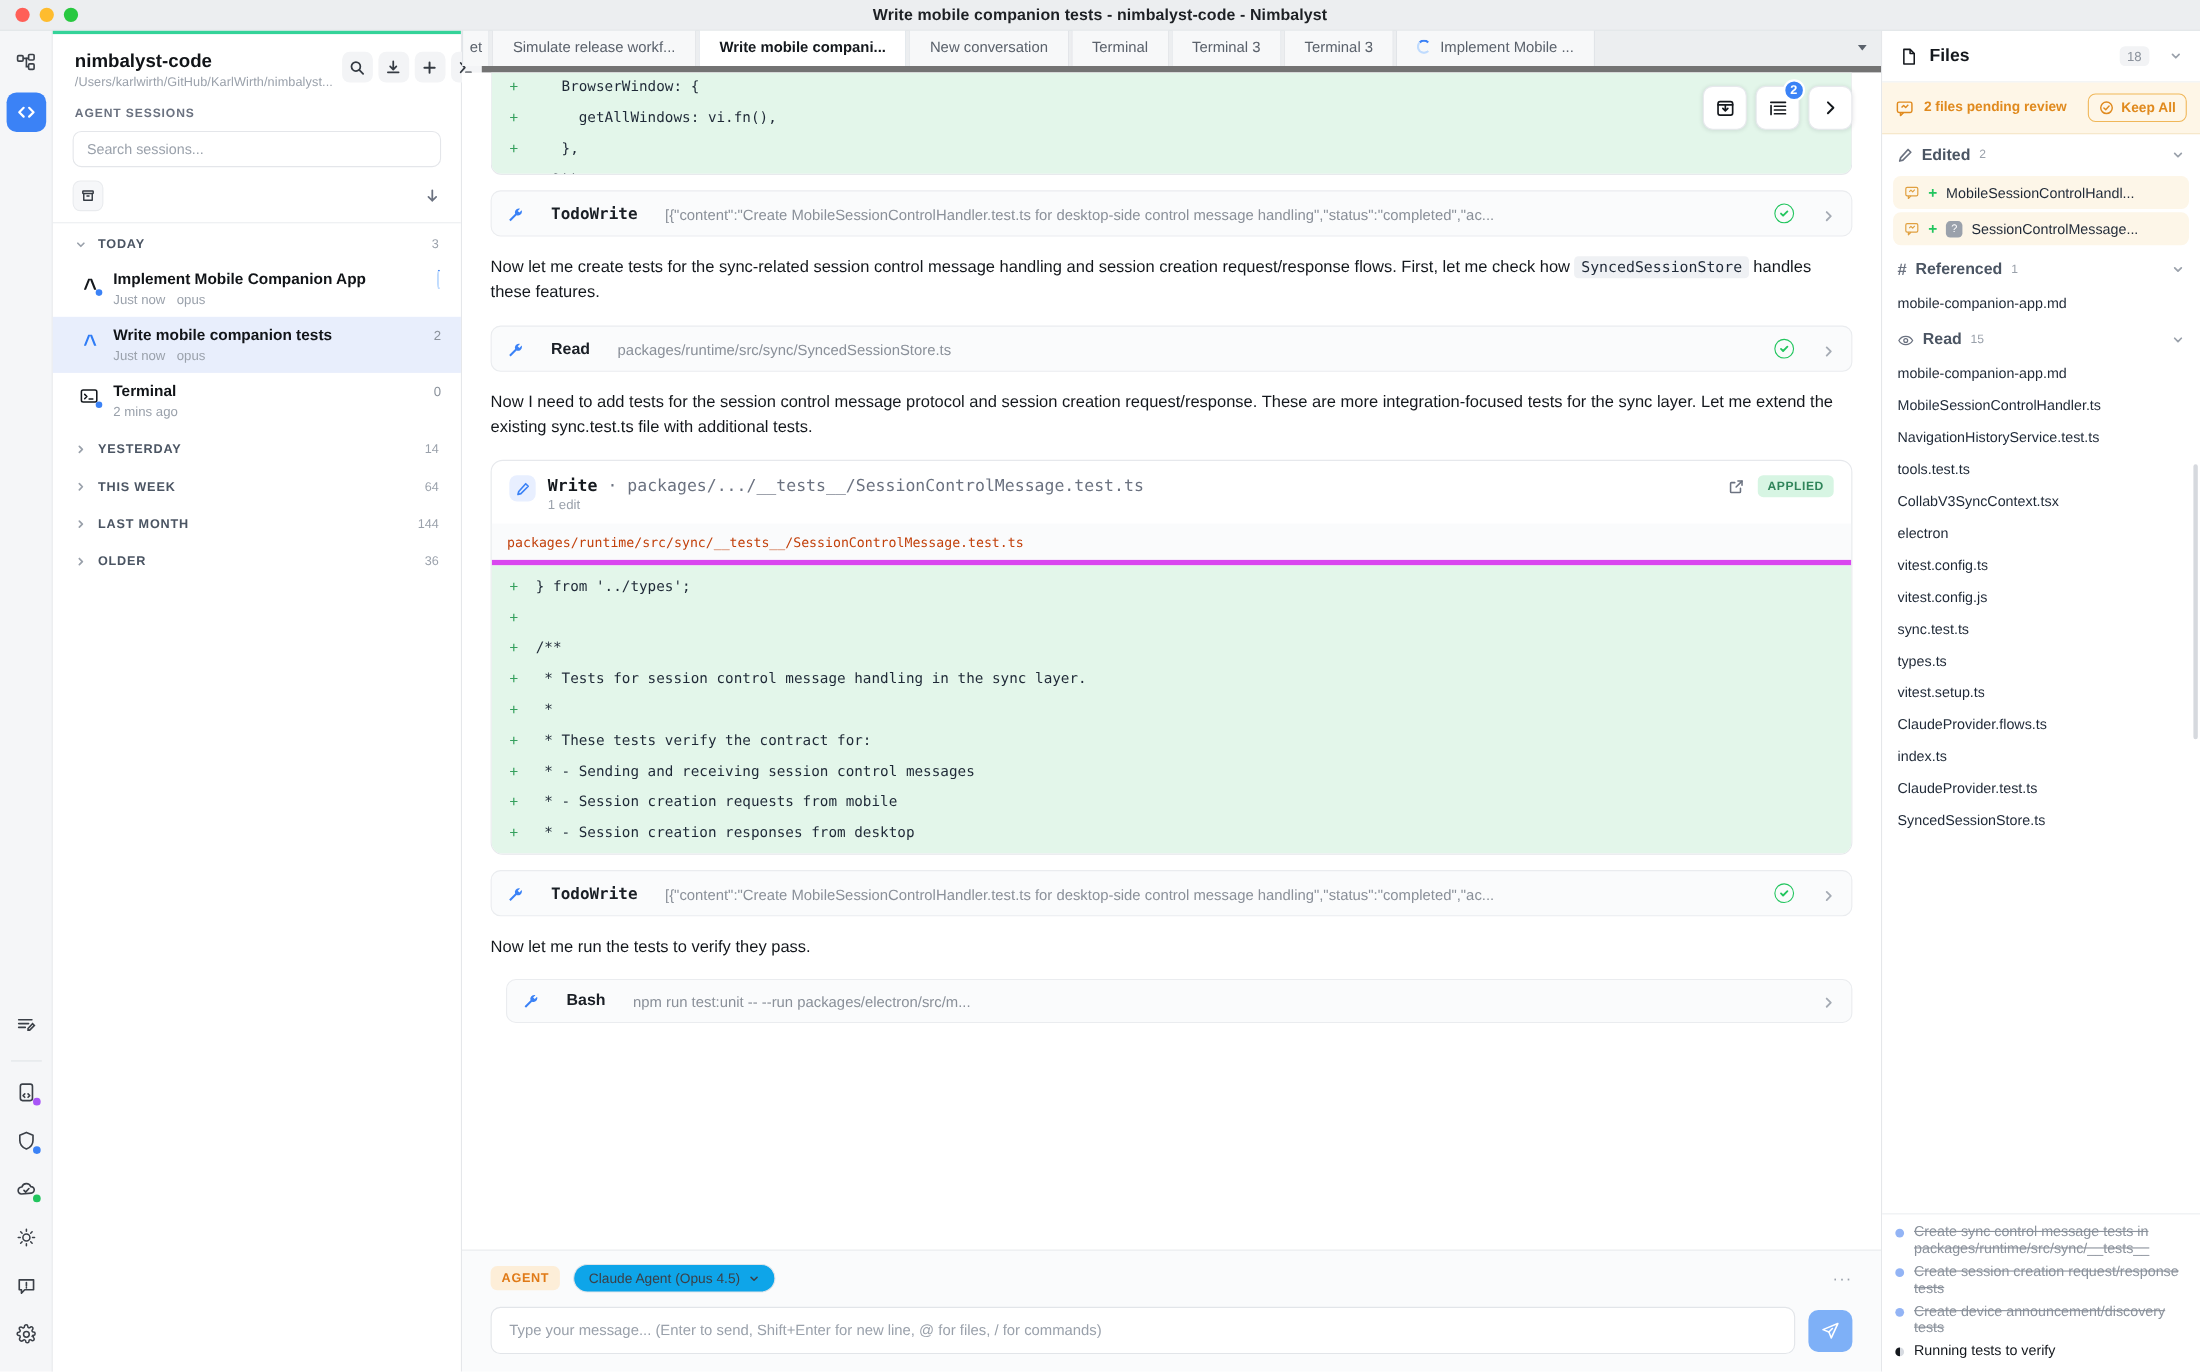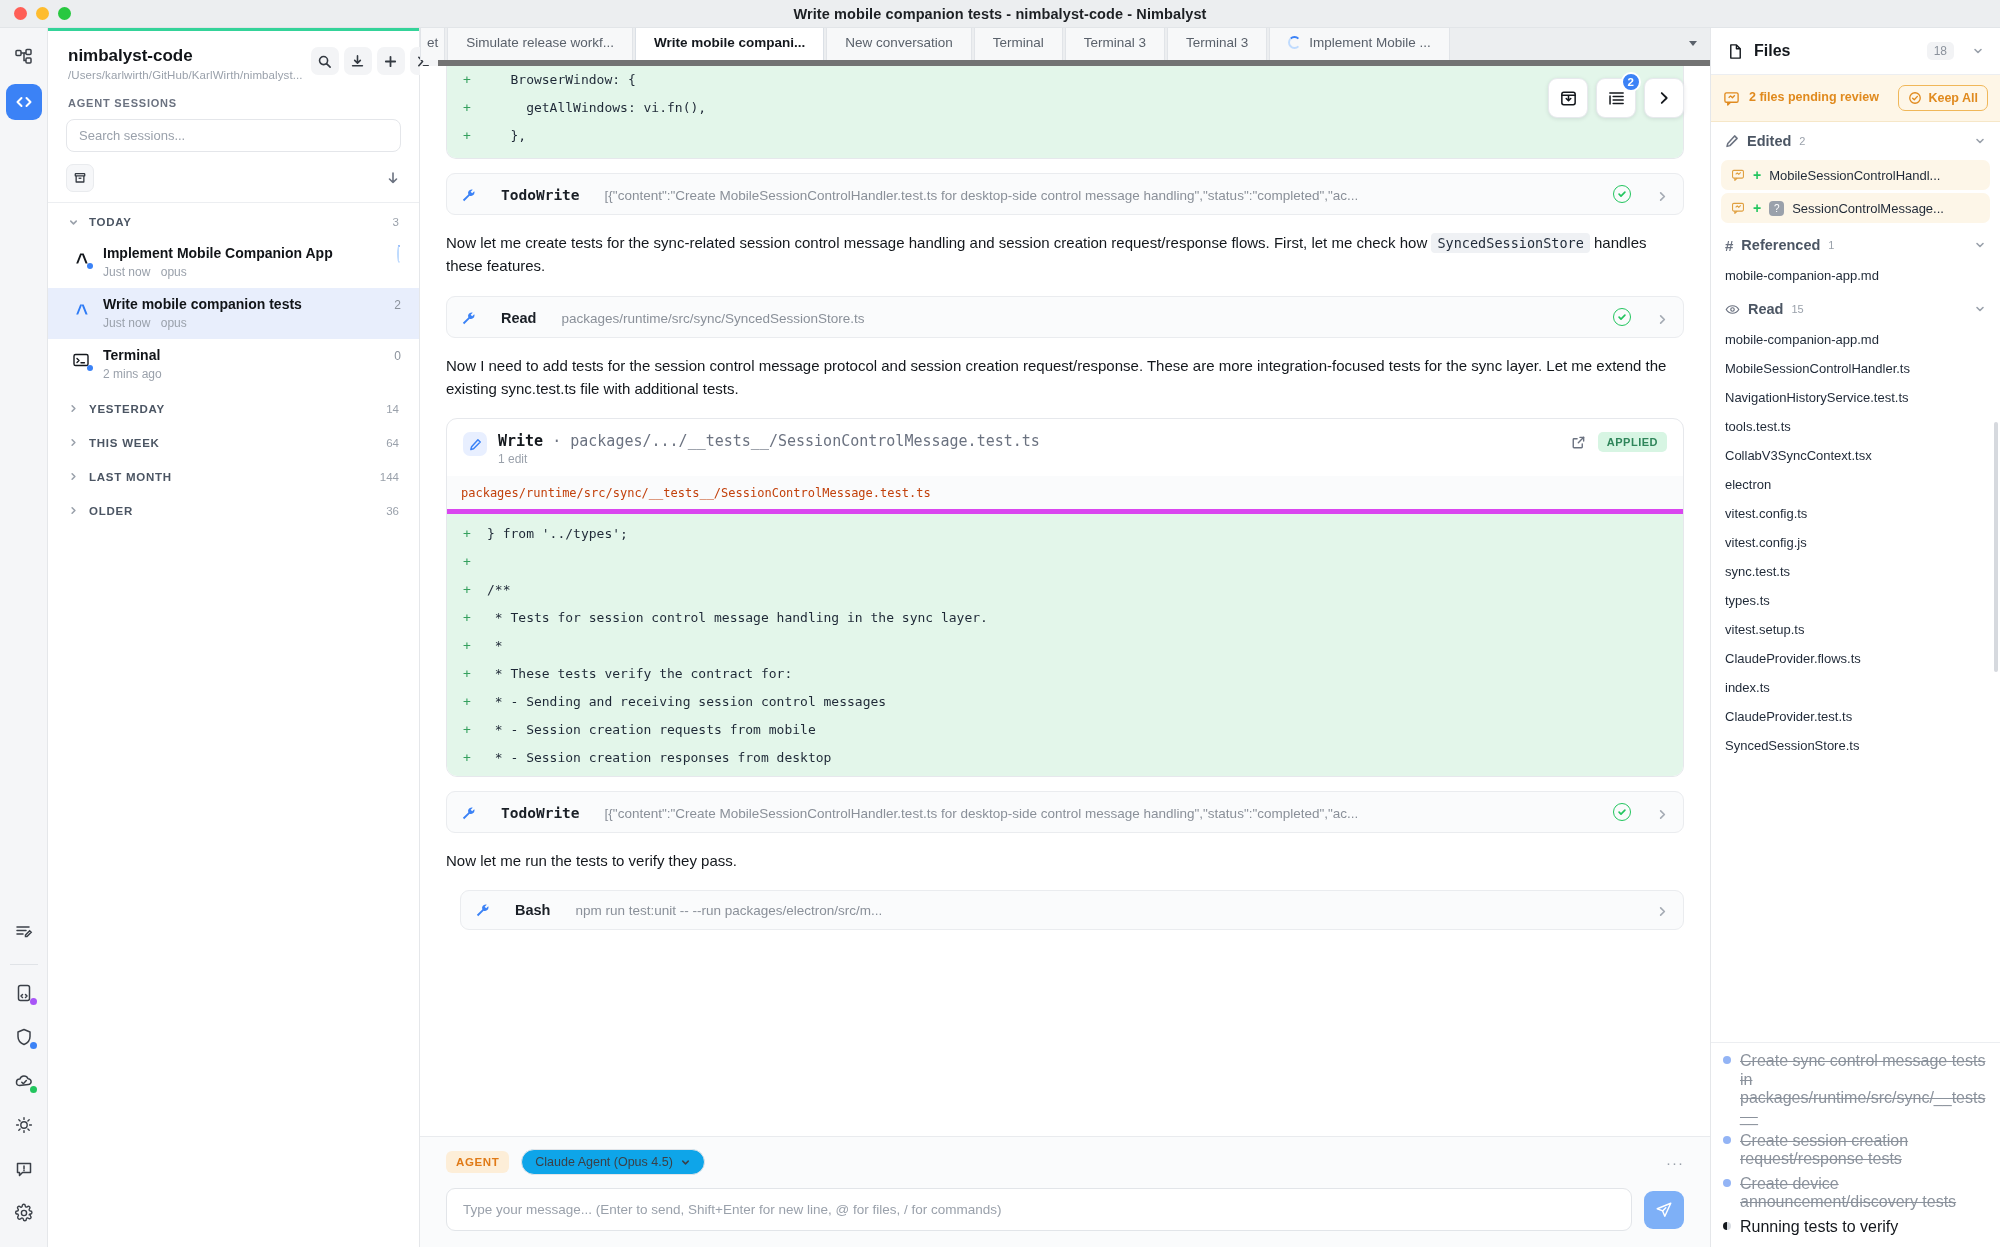--- a/index.html
+++ b/index.html
@@ -207,21 +207,21 @@
   .fitem { display: flex; align-items: center; gap: 8px; padding: 7px 14px; font-size: 13px; color: #1f2937; }
   .fitem.edited { background: #fdf6e8; border-radius: 7px; margin: 3px 10px; padding: 7px 10px; }
   .fitem .plus { color: #22c55e; font-weight: 700; font-size: 14px; }
   .fitem .qmark { background: #9aa1ab; color: #fff; border-radius: 4px; font-size: 10px; width: 15px; height: 15px;
                   display: flex; align-items: center; justify-content: center; flex: 0 0 15px; }
   .fitem .fname { white-space: nowrap; overflow: hidden; text-overflow: ellipsis; }
   .flist { overflow: hidden; position: relative; flex: 1 1 auto; min-height: 0; }
   .fscroll { position: absolute; right: 2px; top: 300px; width: 4px; height: 250px; background: #d6d9de; border-radius: 2px; }
 
   .todos { border-top: 1px solid #eceef1; padding: 6px 12px 8px; background: #fff; }
-  .todo { display: flex; gap: 9px; align-items: flex-start; padding: 3px 0; font-size: 16px; line-height: 1.15; }
+  .todo { display: flex; gap: 9px; align-items: flex-start; padding: 3px 0; font-size: 13px; line-height: 1.15; }
   .todo .bul { width: 8px; height: 8px; border-radius: 50%; background: #93b4f5; flex: 0 0 8px; margin-top: 4px; }
   .todo.done .ttxt { text-decoration: line-through; color: #8b929c; }
   .todo .bul.half { background: linear-gradient(90deg,#14181d 50%, #d7dbe1 50%); }
   .todo .ttxt { word-break: break-word; }
   .todo.active .ttxt { color: #14181d; }
 
   
   .composer { flex: 0 0 auto; border-top: 1px solid #e9ebee; background: #fafbfc; padding: 12px 26px 16px; position: relative; }
   .composer-top { display: flex; align-items: center; gap: 12px; margin-bottom: 13px; }
   .agent-pill { background: #fdeed8; color: #e07a17; font-size: 11.5px; font-weight: 700; letter-spacing: .6px;

